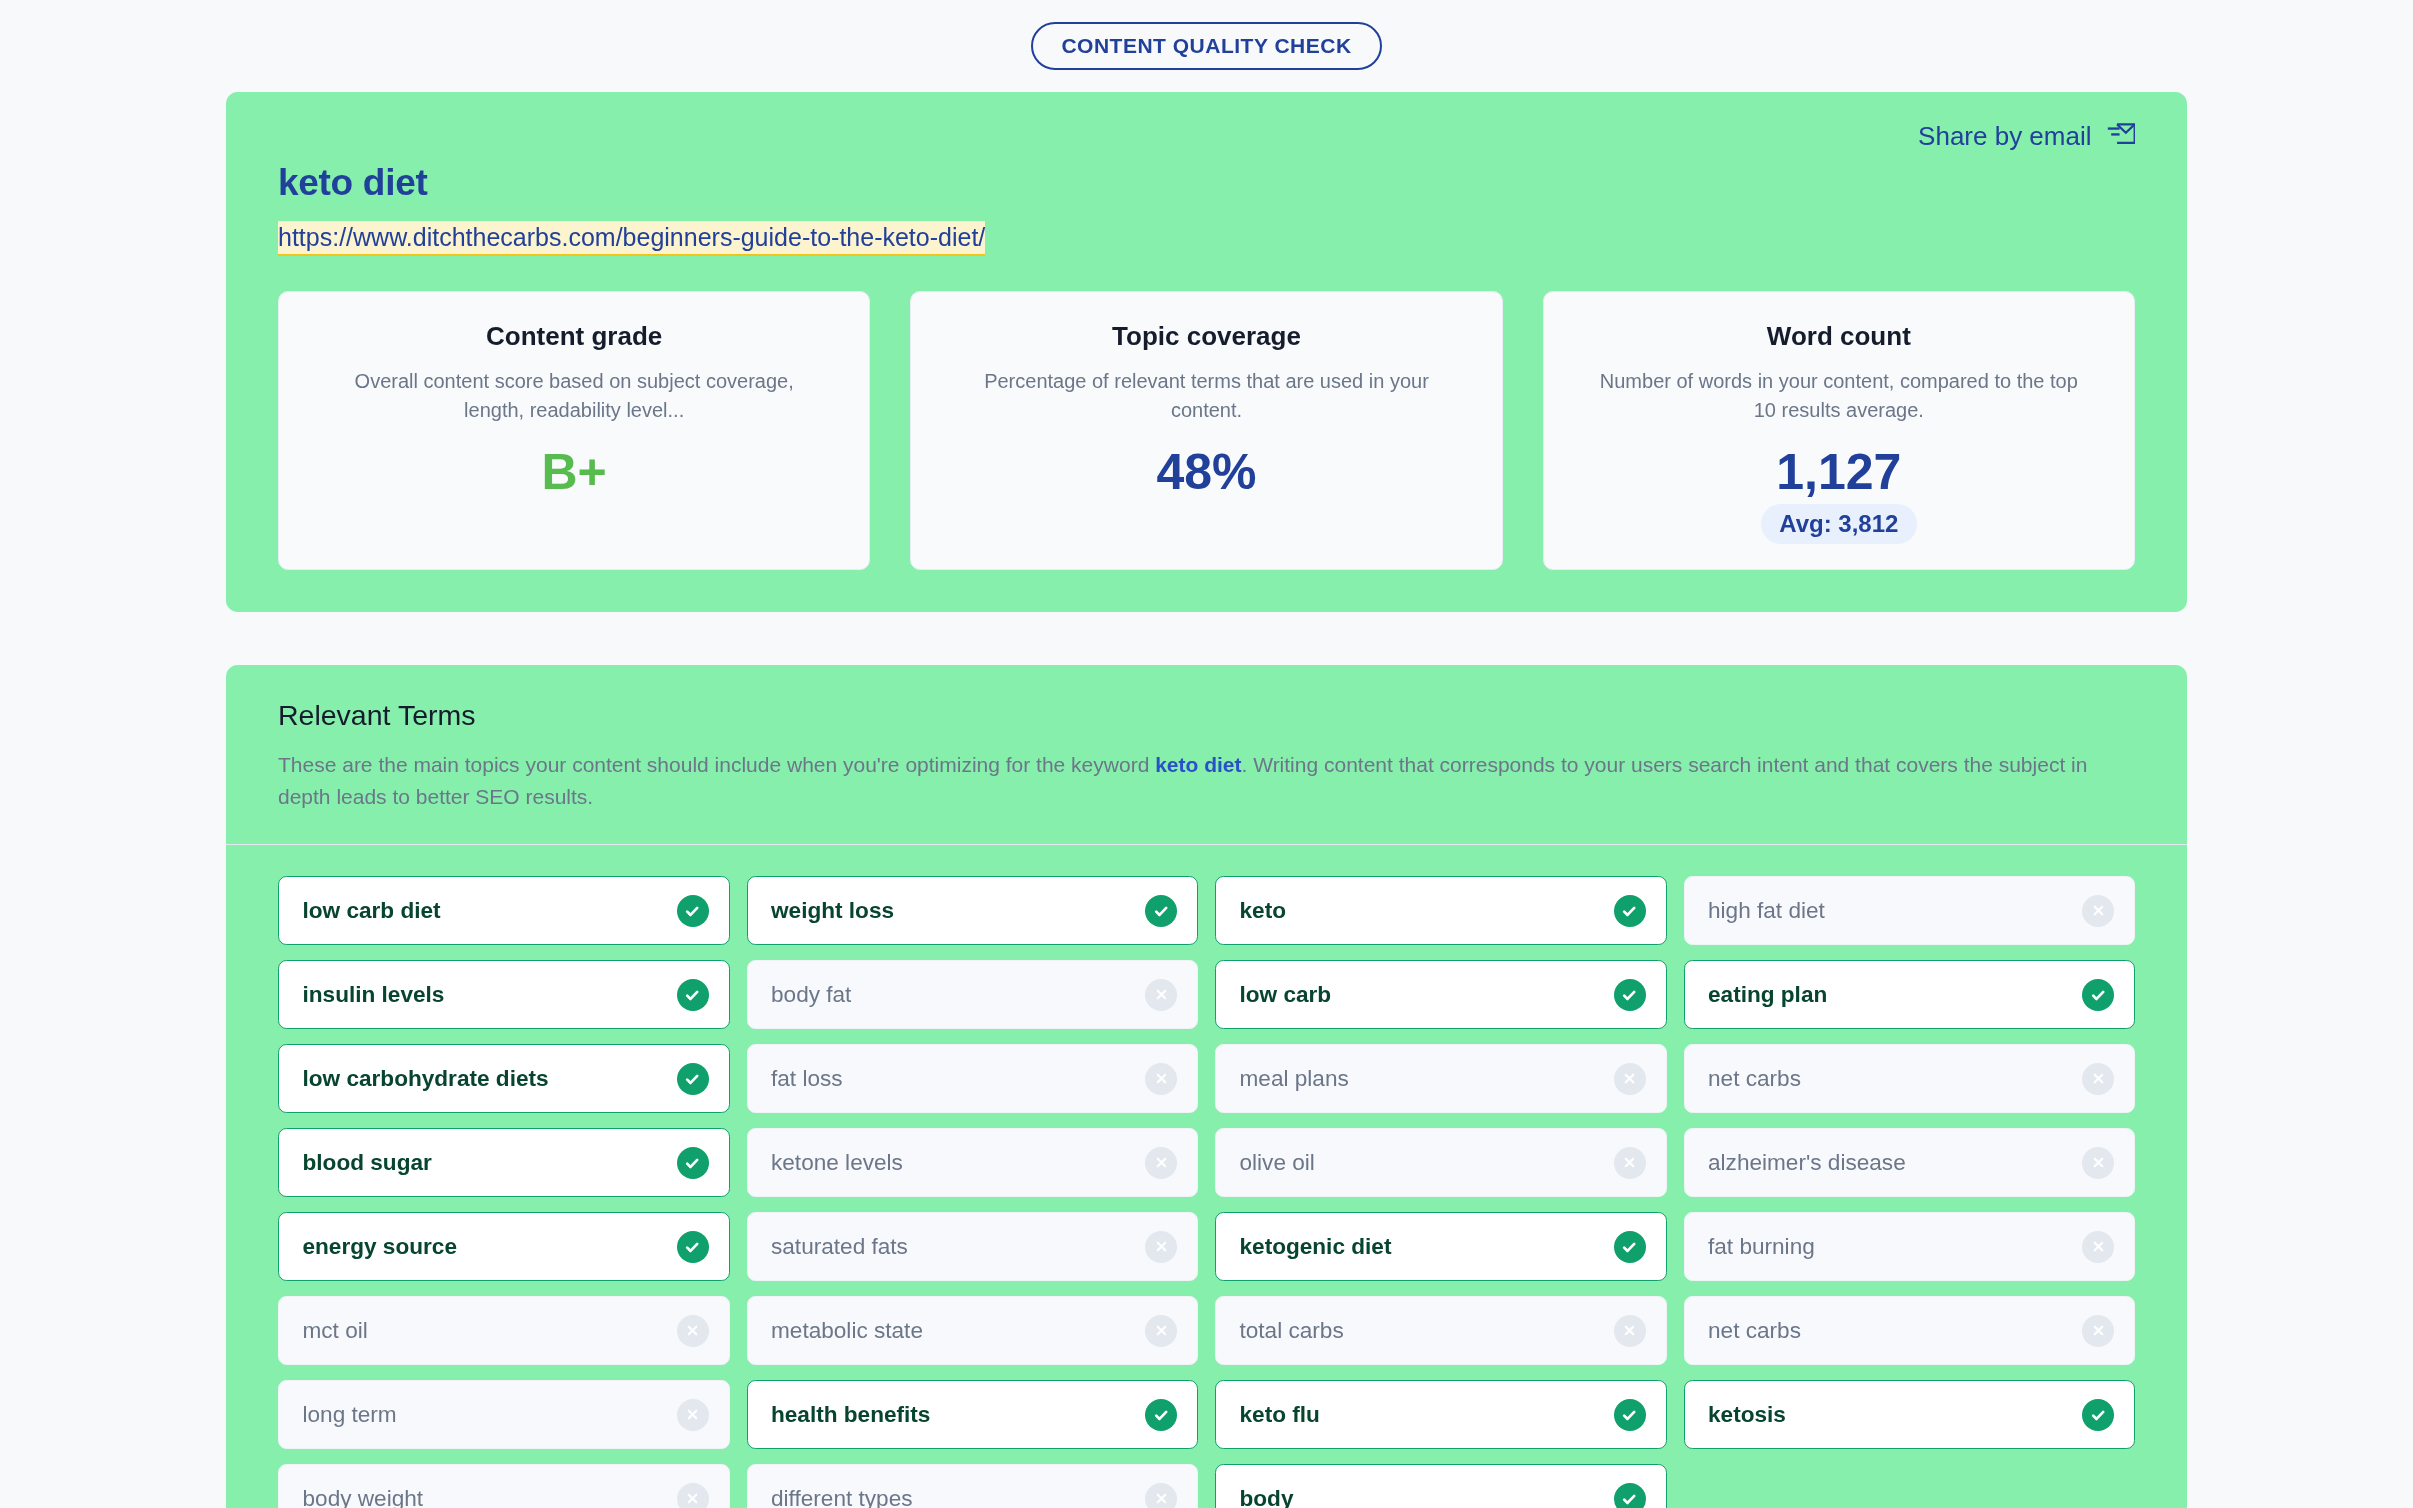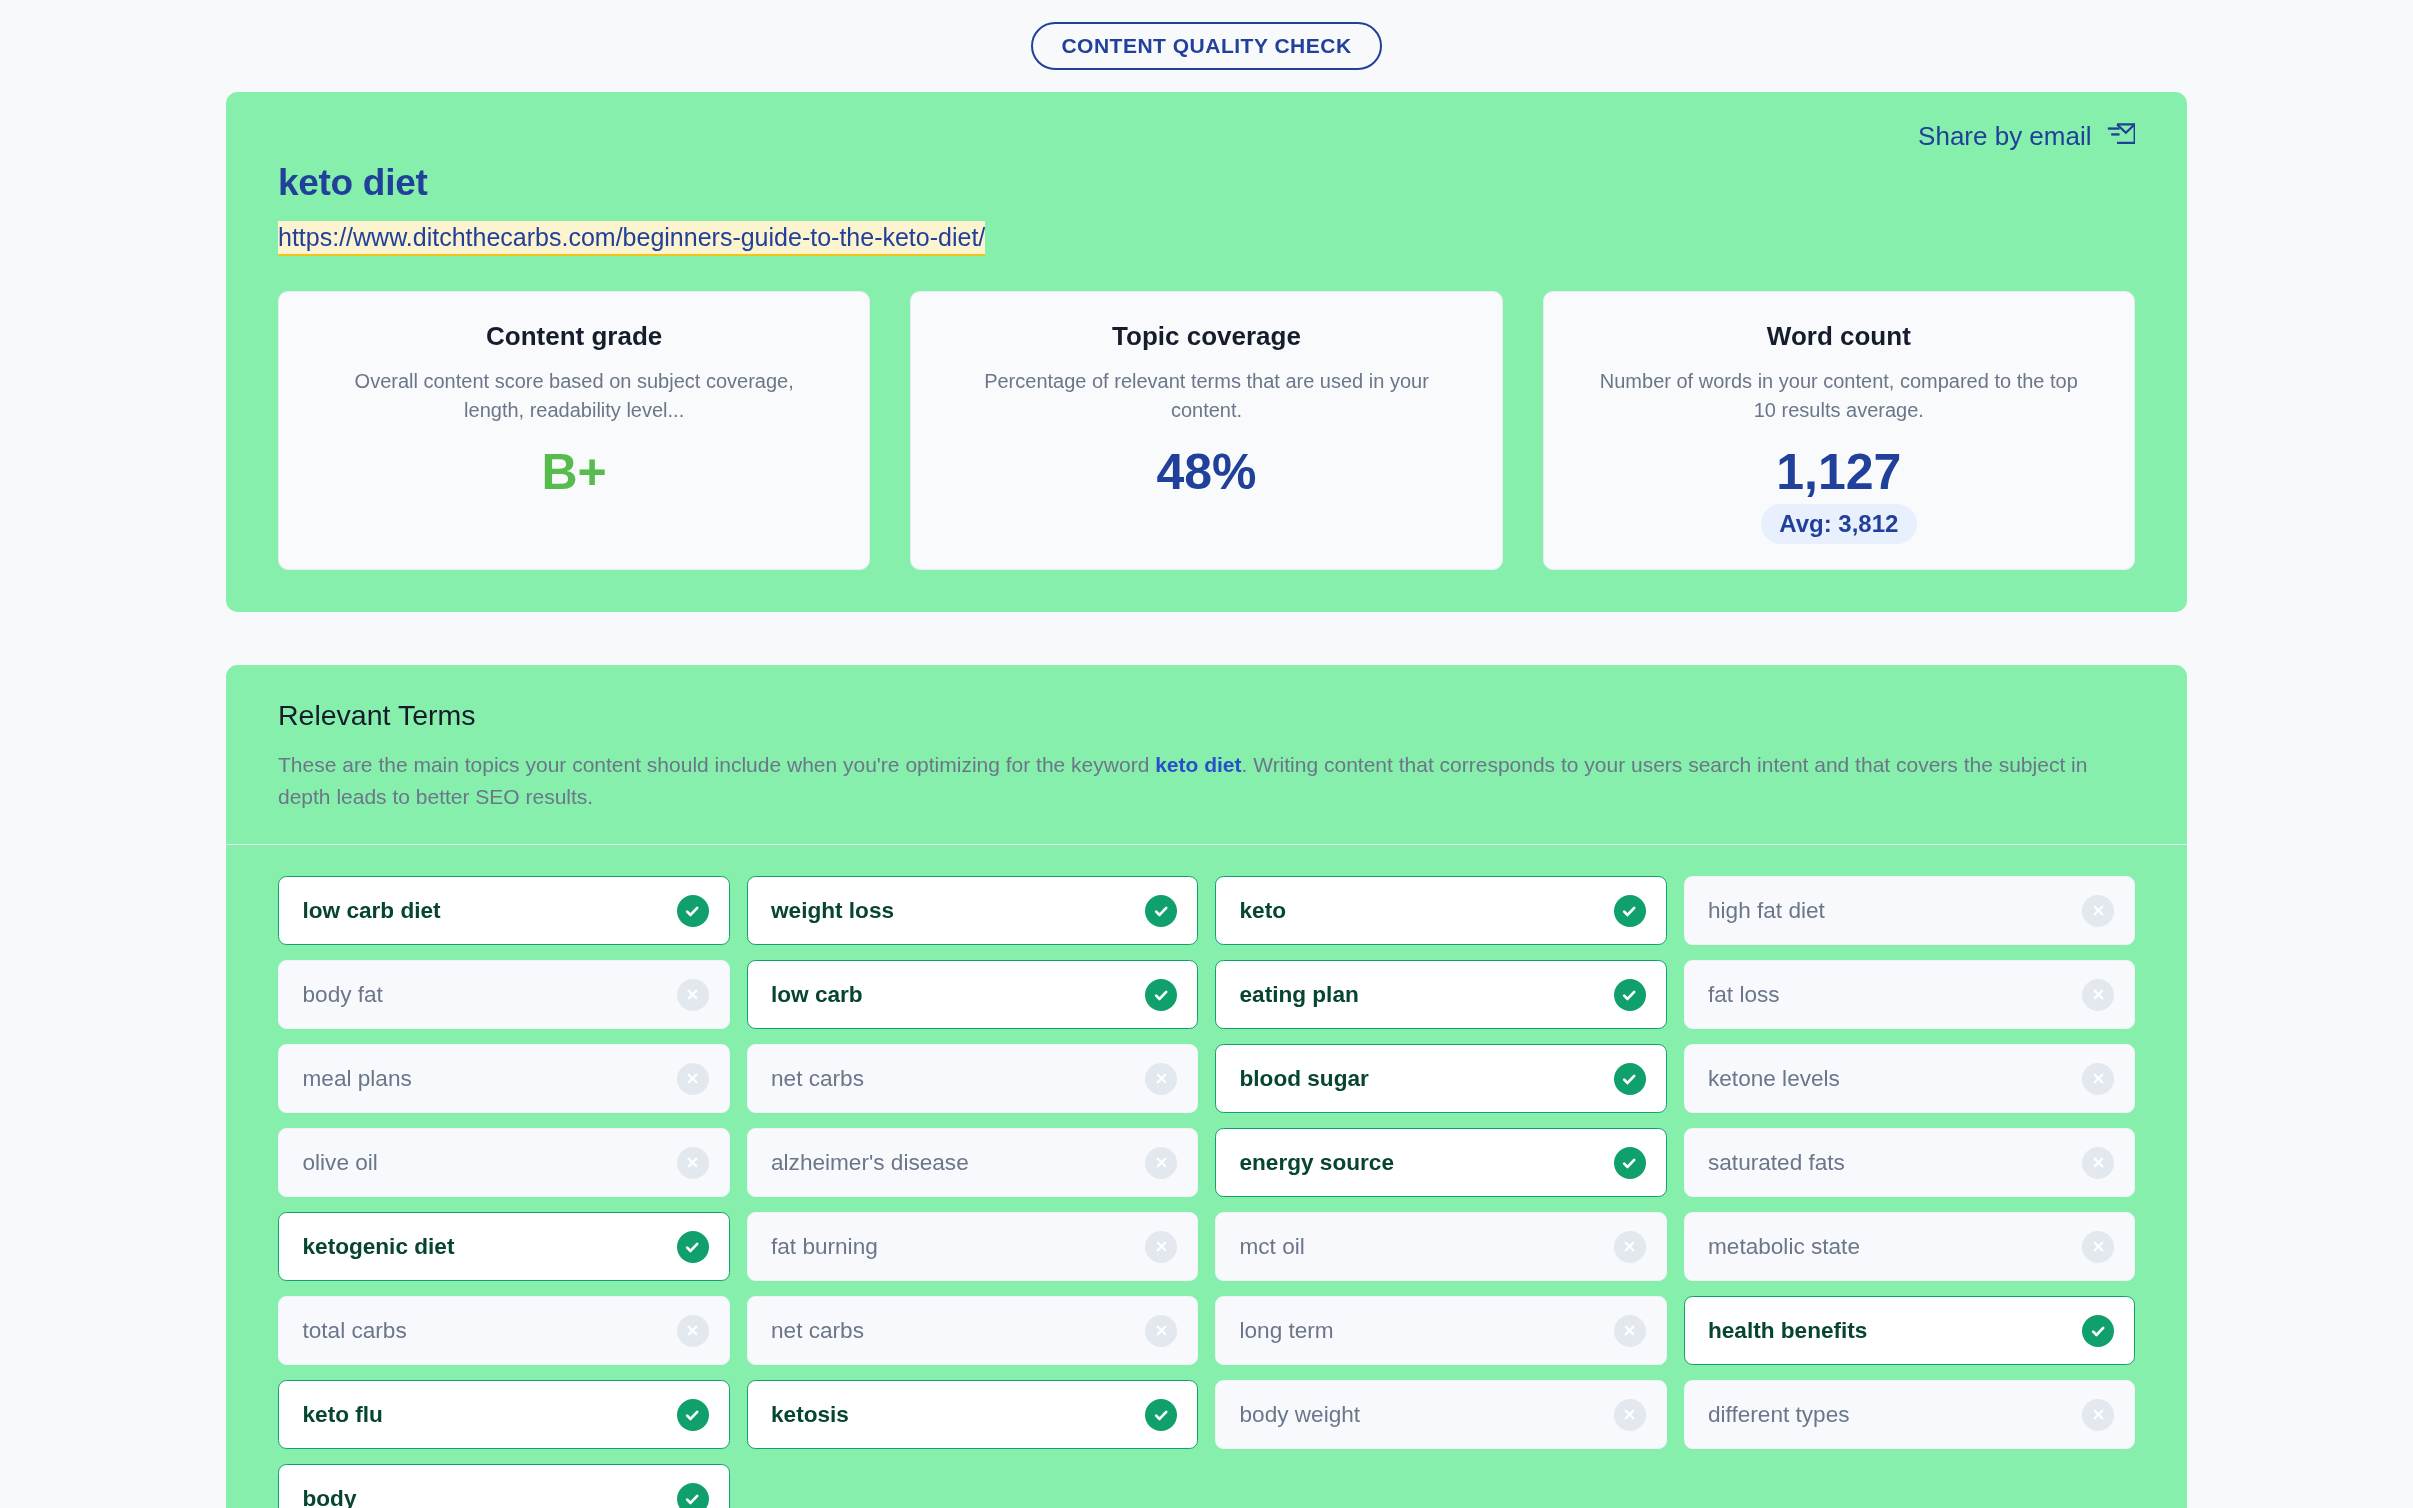--- a/index.html
+++ b/index.html
@@ -276,38 +276,54 @@
         </span>
       </div>
       <div class="pill off">
         <span>high fat diet</span>
         <span class="mark">
           <svg width="15" height="15" viewBox="0 0 18 18">
             <path d="M4.5 4.5 L13.5 13.5 M13.5 4.5 L4.5 13.5" stroke="#ffffff" stroke-width="2.6" stroke-linecap="round"></path>
           </svg>
         </span>
       </div>
+      <div class="pill on">
+        <span>insulin levels</span>
+        <span class="mark">
+          <svg width="18.4" height="18.4" viewBox="0 0 22 22">
+            <path d="M5 11.5 L9 15.5 L17 7" stroke="#ffffff" stroke-width="3.2" fill="none" stroke-linecap="round" stroke-linejoin="round"></path>
+          </svg>
+        </span>
+      </div>
       <div class="pill off">
         <span>body fat</span>
         <span class="mark">
           <svg width="15" height="15" viewBox="0 0 18 18">
             <path d="M4.5 4.5 L13.5 13.5 M13.5 4.5 L4.5 13.5" stroke="#ffffff" stroke-width="2.6" stroke-linecap="round"></path>
           </svg>
         </span>
       </div>
       <div class="pill on">
         <span>low carb</span>
         <span class="mark">
           <svg width="18.4" height="18.4" viewBox="0 0 22 22">
             <path d="M5 11.5 L9 15.5 L17 7" stroke="#ffffff" stroke-width="3.2" fill="none" stroke-linecap="round" stroke-linejoin="round"></path>
           </svg>
         </span>
       </div>
       <div class="pill on">
         <span>eating plan</span>
+        <span class="mark">
+          <svg width="18.4" height="18.4" viewBox="0 0 22 22">
+            <path d="M5 11.5 L9 15.5 L17 7" stroke="#ffffff" stroke-width="3.2" fill="none" stroke-linecap="round" stroke-linejoin="round"></path>
+          </svg>
+        </span>
+      </div>
+      <div class="pill on">
+        <span>low carbohydrate diets</span>
         <span class="mark">
           <svg width="18.4" height="18.4" viewBox="0 0 22 22">
             <path d="M5 11.5 L9 15.5 L17 7" stroke="#ffffff" stroke-width="3.2" fill="none" stroke-linecap="round" stroke-linejoin="round"></path>
           </svg>
         </span>
       </div>
       <div class="pill off">
         <span>fat loss</span>
         <span class="mark">
           <svg width="15" height="15" viewBox="0 0 18 18">

